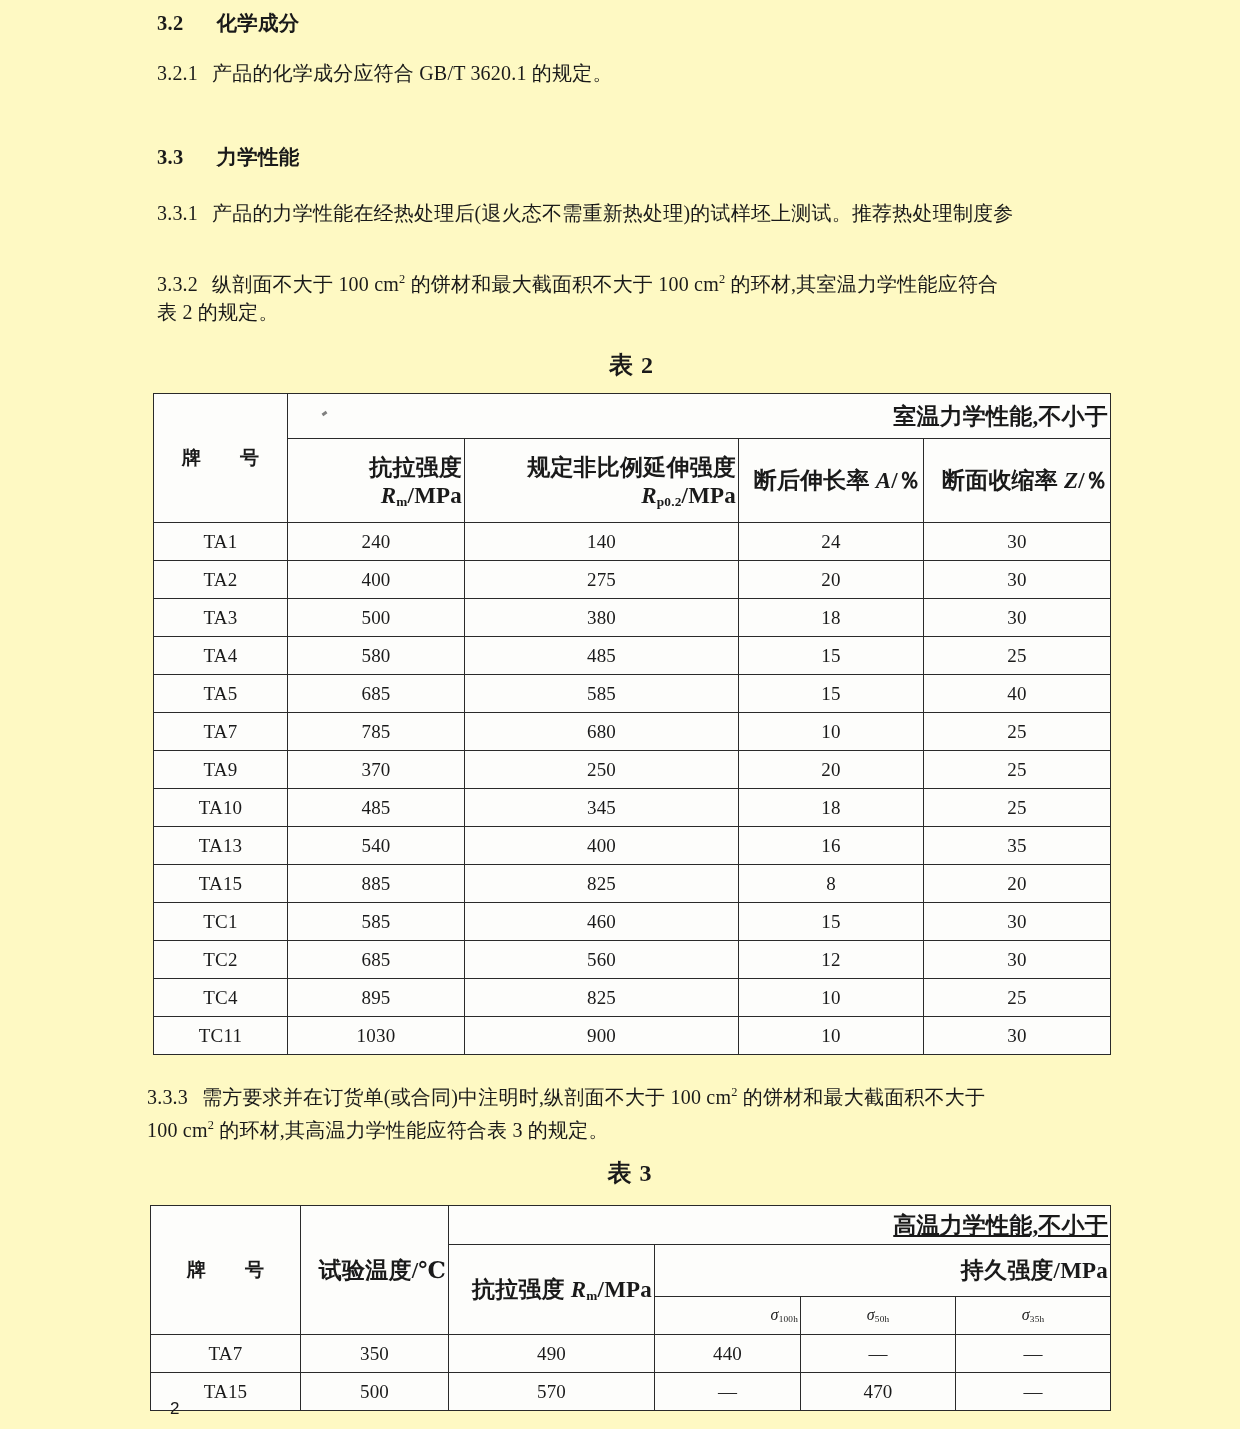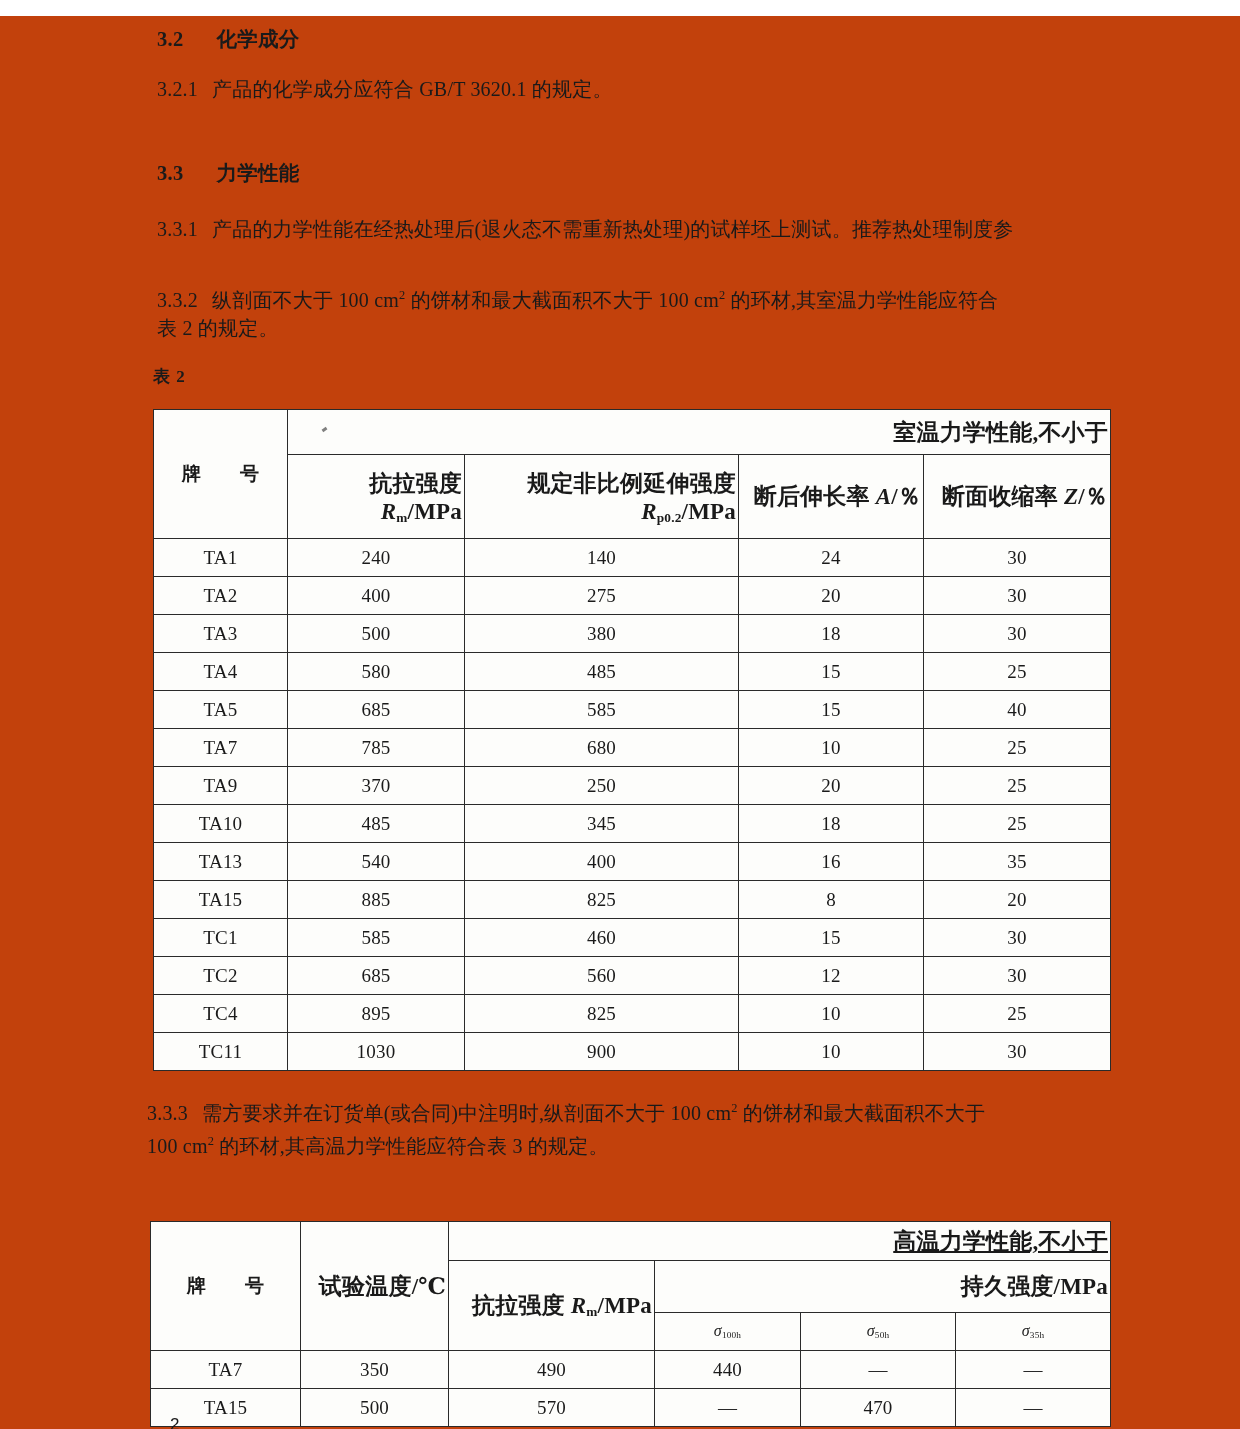--- a/index.html
+++ b/index.html
@@ -11,44 +11,44 @@
     width: 1240px;
     height: 1429px;
     position: relative;
     font-family: "Liberation Serif", "DejaVu Serif", serif;
     color: #1a1a1a;
     overflow: hidden;
   }
   .page {
     position: absolute;
     inset: 0;
-    background: #c2410c;
-    margin-top: 16px;
+    background: #fef9c3;
   }
 
   
   .clause-head {
     position: absolute;
     font-size: 20.5px;
     font-weight: bold;
     letter-spacing: 0.3px;
     white-space: nowrap;
   }
   .para {
     position: absolute;
     font-size: 20px;
     line-height: 33px;
     letter-spacing: 0.2px;
   }
   .num { margin-right: 14px; text-align: right; }
 
   .caption {
     position: absolute;
-    font-size: 17px;
+    font-size: 24px;
     font-weight: bold;
+    text-align: center;
     letter-spacing: 1px;
   }
 
   .page-num {
     position: absolute;
     left: 170px;
     top: 1399px;
     font-size: 17px;
     font-family: "Liberation Sans", sans-serif;
   }
@@ -268,20 +268,21 @@
 
   <div class="speck"></div>
 
   <div class="para" style="left:147px; top:1076px; width:975px;">
     <span class="num">3.3.3</span><span>需方要求并在订货单(或合同)中注明时,纵剖面不大于 100 cm</span><sup>2</sup><span> 的饼材和最大截面积不大于</span>
   </div>
   <div class="para" style="left:147px; top:1109px; width:975px;">
     <span>100 cm</span><sup>2</sup><span> 的环材,其高温力学性能应符合表 3 的规定。</span>
   </div>
 
+  <div class="caption" style="left:150px; top:1157px; width:960px;">表 3</div>
 
   <table class="doc" style="left:150px; top:1205px; width:960px;">
     <colgroup>
       <col style="width:150px;">
       <col style="width:148px;">
       <col style="width:206px;">
       <col style="width:146px;">
       <col style="width:155px;">
       <col style="width:155px;">
     </colgroup>
@@ -291,21 +292,21 @@
         <td class="hdr" rowspan="3">试验温度/℃</td>
         <td class="hdr" colspan="4" style="height:38px;text-decoration:underline;">高温力学性能,不小于</td>
       </tr>
       <tr>
         <td class="hdr" rowspan="2" style="height:51px;">
           <span>抗拉强度 </span><span class="ital">R</span><sub>m</sub><span>/MPa</span>
         </td>
         <td class="hdr" colspan="3" style="height:51px;">持久强度/MPa</td>
       </tr>
       <tr>
-        <td class="sig" style="height:37px;"><span class="ital">σ</span><sub>100h</sub></td>
+        <td class="sig" style="height:37px;text-align:right;"><span class="ital">σ</span><sub>100h</sub></td>
         <td class="sig"><span class="ital">σ</span><sub>50h</sub></td>
         <td class="sig"><span class="ital">σ</span><sub>35h</sub></td>
       </tr>
       <tr>
         <td class="datum" style="height:37px;">TA7</td>
         <td class="datum">350</td>
         <td class="datum">490</td>
         <td class="datum dash">440</td>
         <td class="datum dash">—</td>
         <td class="datum dash">—</td>

